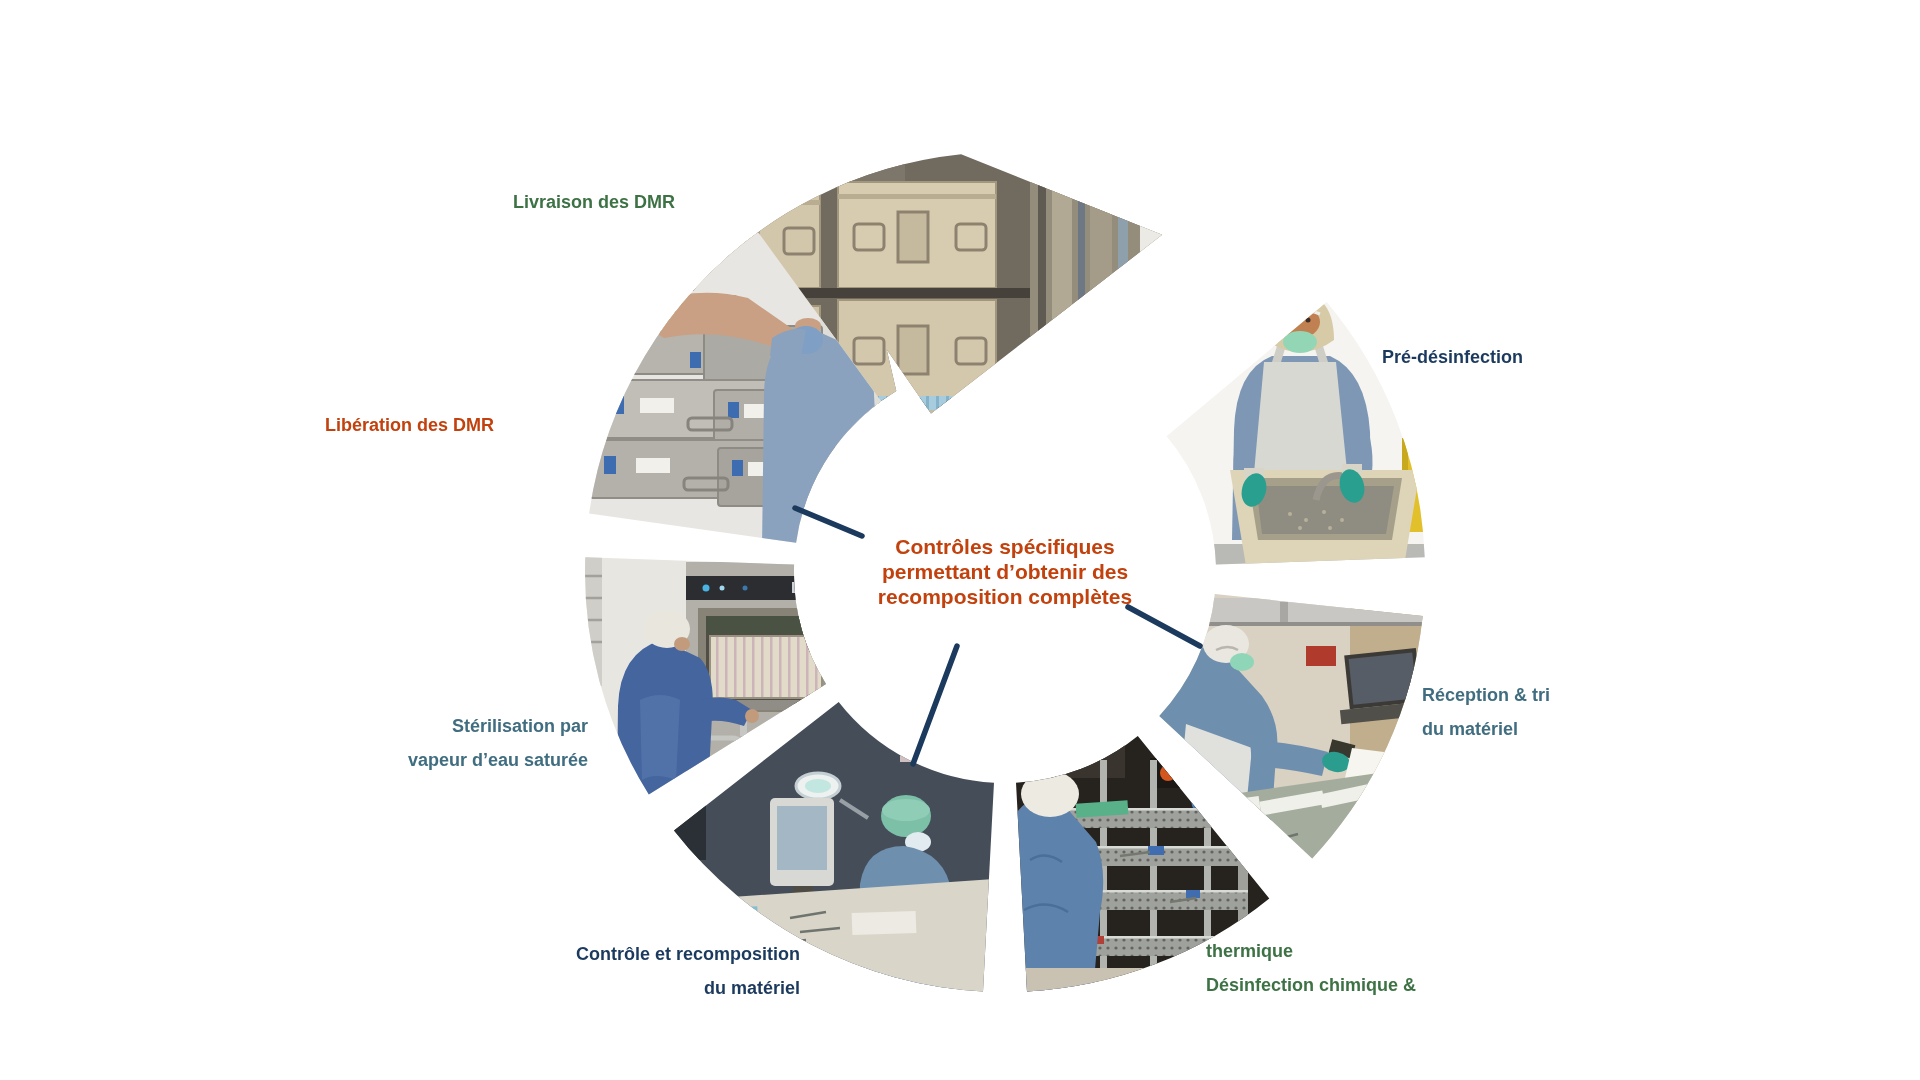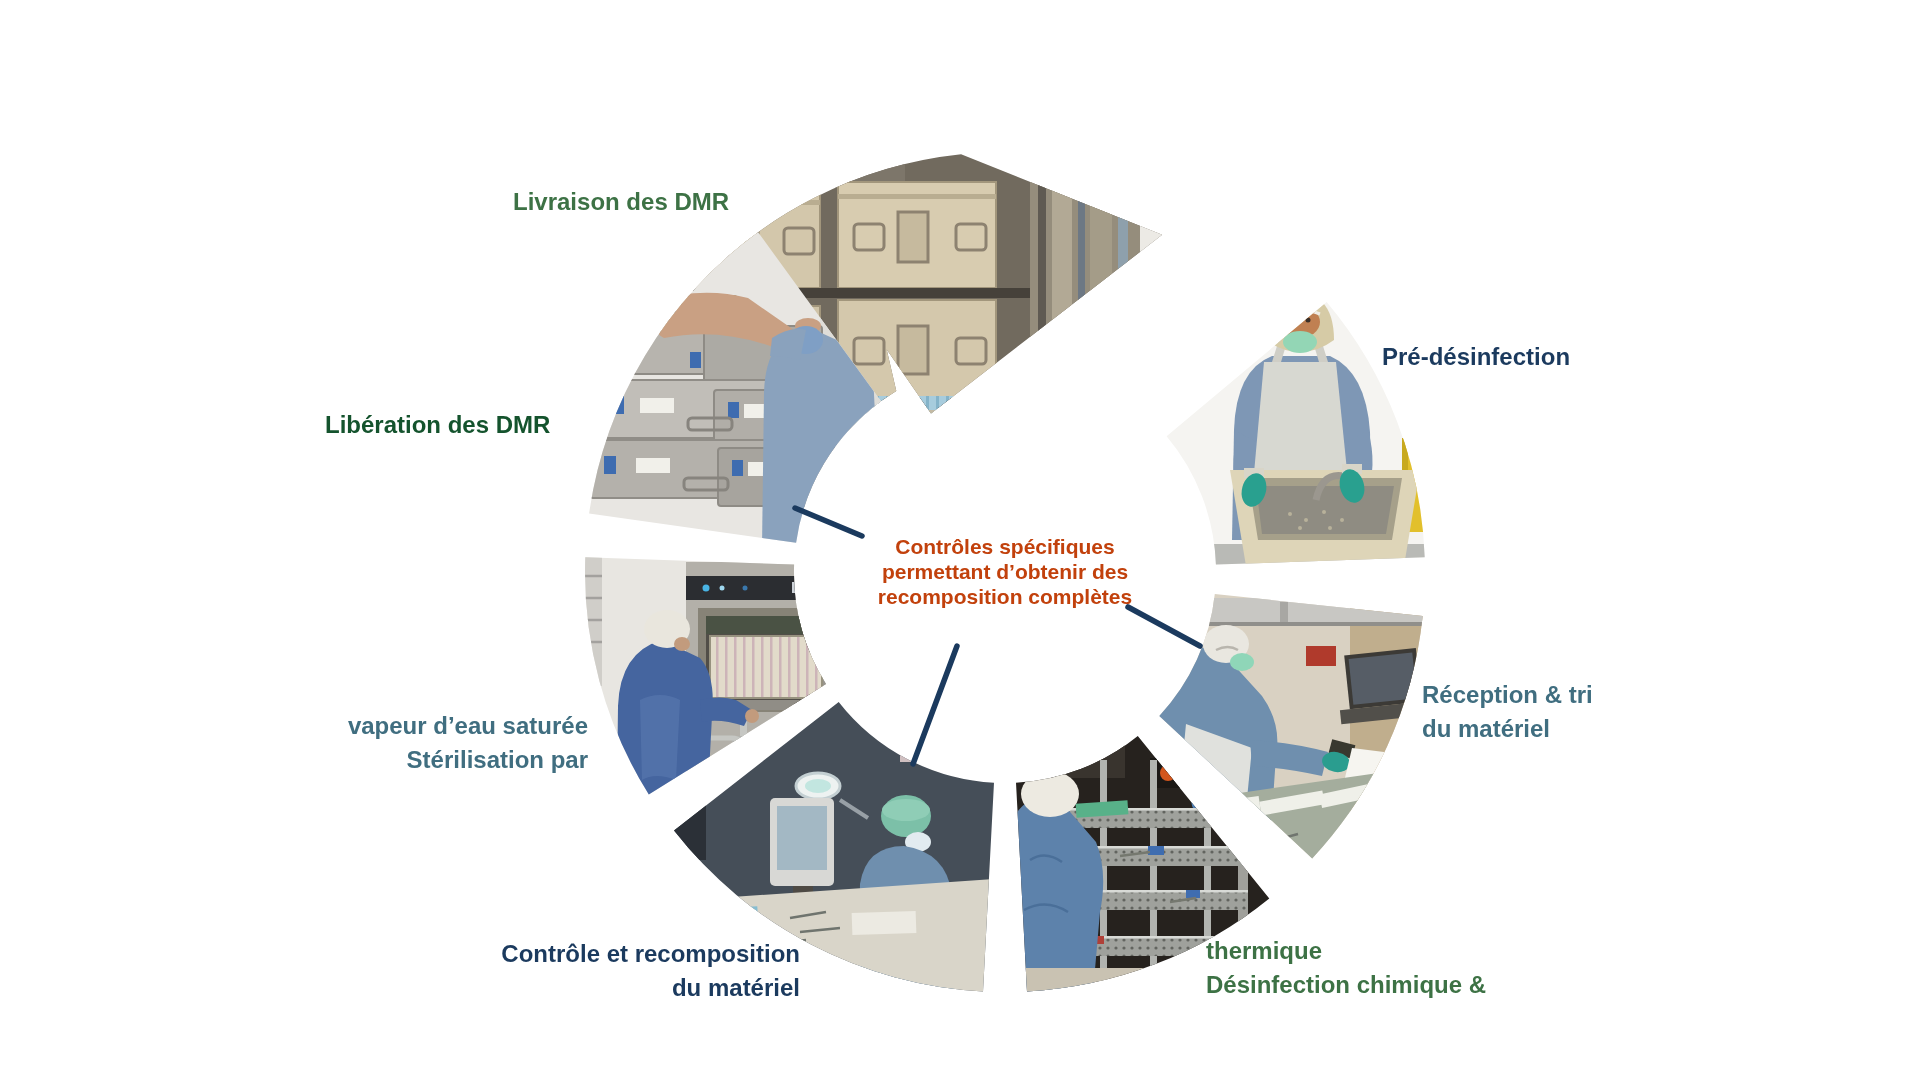--- a/index.html
+++ b/index.html
@@ -1,19 +1,19 @@
 <!DOCTYPE html>
 <html><head>
 <meta charset="utf-8">
 <style>
   html,body{margin:0;padding:0;background:#ffffff;}
   .stage{position:relative;width:1920px;height:1080px;overflow:hidden;background:#ffffff;
          font-family:"Liberation Sans", sans-serif;}
   .stage svg{position:absolute;left:0;top:0;}
-  .label{position:absolute;font-weight:700;font-size:24px;line-height:34px;white-space:nowrap;}
+  .label{position:absolute;font-weight:700;font-size:18px;line-height:34px;white-space:nowrap;}
   .label span{display:block;}
   .align-right{text-align:right;}
   #lab-livraison{left:513px;top:185px;}
   #lab-pre{left:1382px;top:340px;}
   #lab-reception{left:1422px;top:678px;}
   #lab-desinfection{left:1206px;top:934px;}
   #lab-controle{left:440px;top:937px;width:360px;}
   #lab-sterilisation{left:248px;top:709px;width:340px;}
   #lab-liberation{left:325px;top:408px;}
   #center-note{position:absolute;left:855px;top:534px;width:300px;text-align:center;
@@ -316,25 +316,25 @@
     <span>thermique</span>
     <span>Désinfection chimique &amp;</span>
   </div>
 
   <div class="label align-right" id="lab-controle" style="color: rgb(27, 58, 94);">
     <span>Contrôle et recomposition</span>
     <span>du matériel</span>
   </div>
 
   <div class="label align-right" id="lab-sterilisation" style="color: rgb(64, 110, 128);">
+    <span>Stérilisation par</span>
     <span>vapeur d’eau saturée</span>
-    <span>Stérilisation par</span>
-  </div>
-
-  <div class="label" id="lab-liberation" style="color: #14532d;">
+  </div>
+
+  <div class="label" id="lab-liberation" style="color: #c2410c;">
     <span>Libération des DMR</span>
   </div>
 
   <div id="center-note" style="color: #c2410c;">
     <span>Contrôles spécifiques</span>
     <span>permettant d’obtenir des</span>
     <span>recomposition complètes</span>
   </div>
 
 </div>

